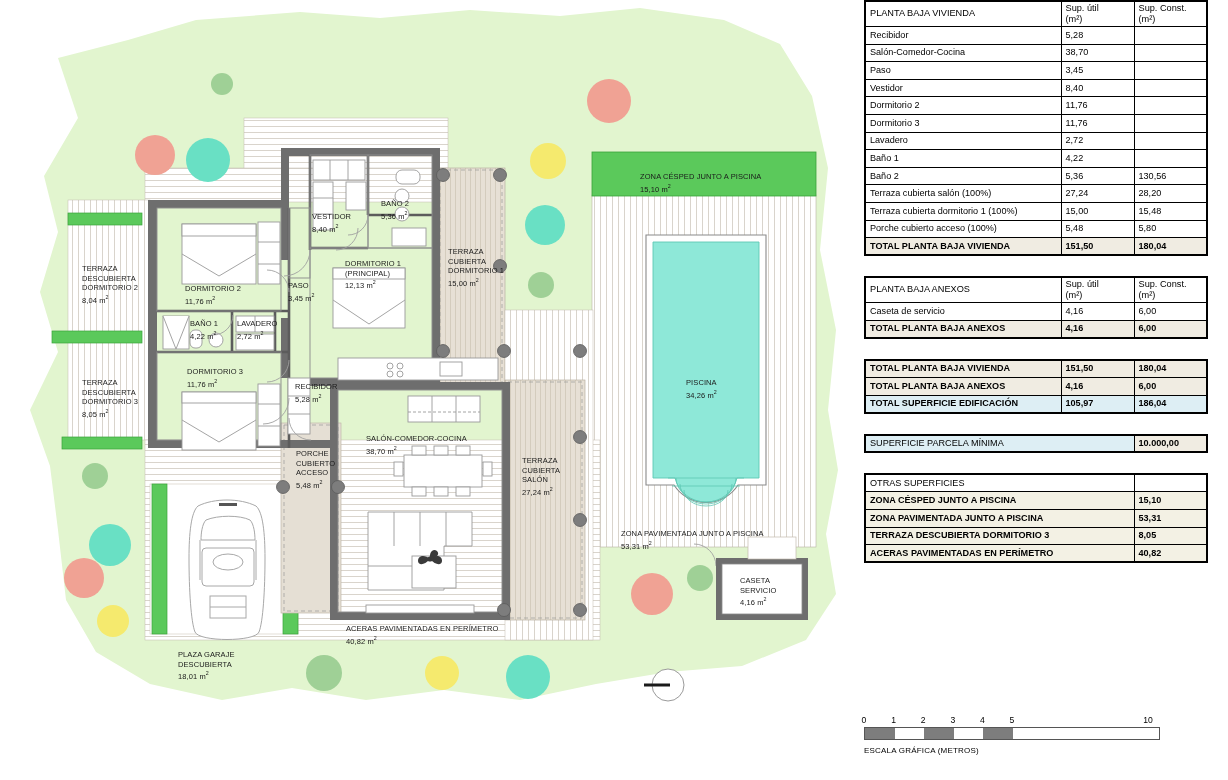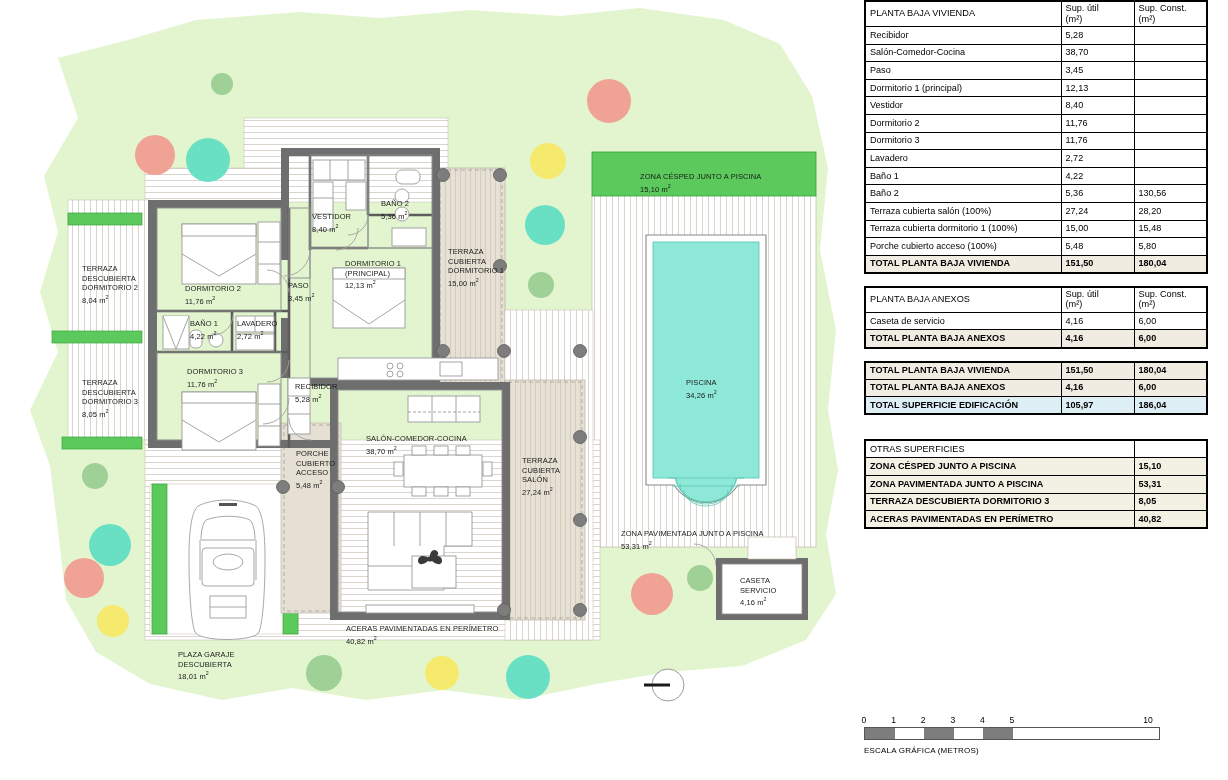--- a/index.html
+++ b/index.html
@@ -41,20 +41,21 @@
     left: 864px; top: 0;
     width: 346px;
   }
   table.sheet {
     border-collapse: collapse;
     width: 342px;
     table-layout: fixed;
     font-size: 9.1px;
     color: #000;
     background: #eab308;
+    margin-bottom: 8px;
   }
   table.sheet td, table.sheet th {
     border: 1px solid #000;
     padding: 1px 4px 2px 4px;
     height: 17.6px;
     vertical-align: middle;
     font-weight: normal;
     text-align: left;
     background: #ffffff;
   }
@@ -459,25 +460,20 @@
             <td>Salón-Comedor-Cocina</td>
             <td class="num">38,70</td>
             <td class="num"></td>
           </tr>
           <tr>
             <td>Paso</td>
             <td class="num">3,45</td>
             <td class="num"></td>
           </tr>
           <tr>
-            <td>Dormitorio 1 (principal)</td>
-            <td class="num">12,13</td>
-            <td class="num"></td>
-          </tr>
-          <tr>
             <td>Vestidor</td>
             <td class="num">8,40</td>
             <td class="num"></td>
           </tr>
           <tr>
             <td>Dormitorio 2</td>
             <td class="num">11,76</td>
             <td class="num"></td>
           </tr>
           <tr>
@@ -584,20 +580,32 @@
           <tr class="total total hl">
             <td>TOTAL SUPERFICIE EDIFICACIÓN</td>
             <td class="num">105,97</td>
             <td class="num">186,04</td>
           </tr>
         </tbody>
     </table>
 
     <div class="spacer"></div>
 
+    <table class="sheet outer">
+      <colgroup>
+          <col style="width:269px">
+          <col style="width:73px">
+        </colgroup>
+      <tbody>
+        <tr>
+          <td class="parcela-lbl">SUPERFICIE PARCELA MÍNIMA</td>
+          <td class="num" style="font-weight:bold;background:#f0ece2">10.000,00</td>
+        </tr>
+      </tbody>
+    </table>
 
     <div class="spacer"></div>
 
     <table class="sheet outer">
       <colgroup>
           <col style="width:269px">
           <col style="width:73px">
         </colgroup>
       <tbody>
         <tr>

